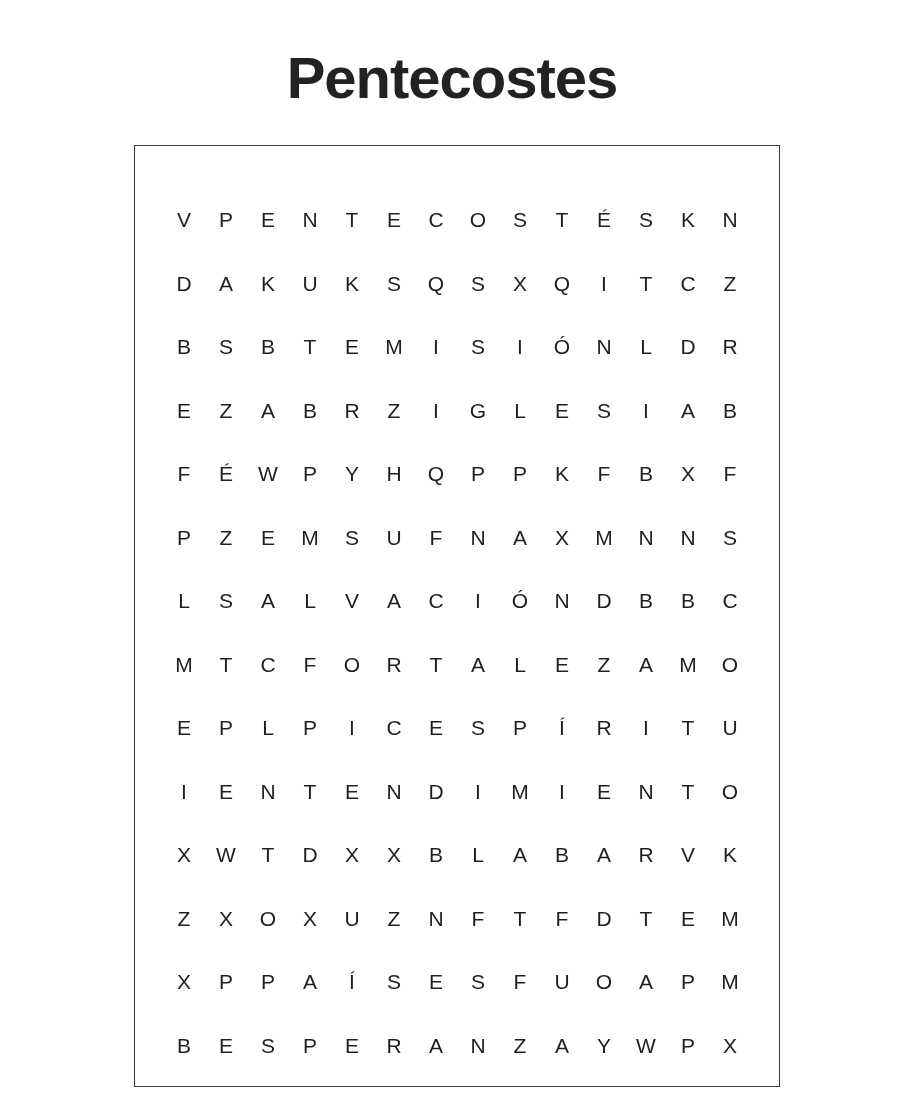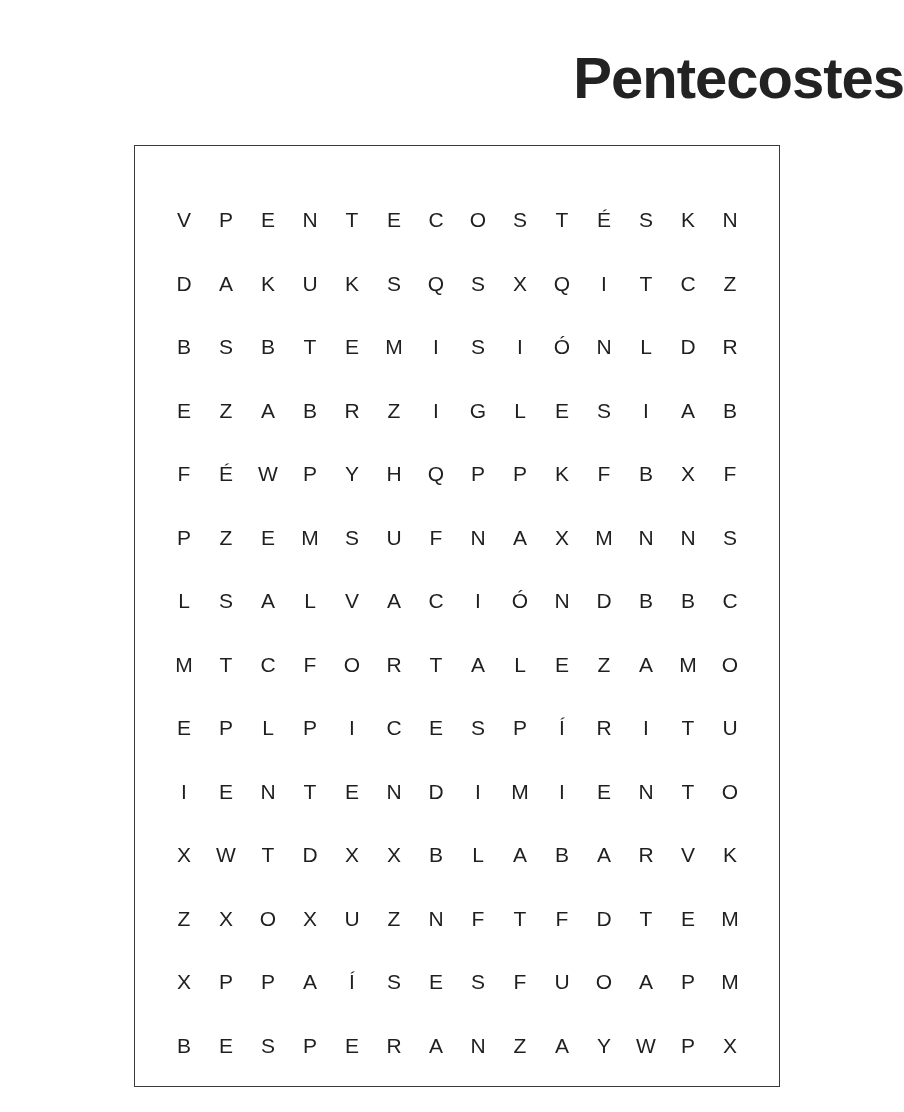--- a/index.html
+++ b/index.html
@@ -14,21 +14,21 @@
     color: #1b1b1b;
     overflow: hidden;
   }
   .page {
     position: relative;
     width: 904px;
     height: 1112px;
     box-sizing: border-box;
   }
   .puzzle-title {
-    text-align: right;
+    text-align: center;
     font-size: 58px;
     font-weight: bold;
     letter-spacing: -1px;
     color: #222222;
     margin: 0;
     padding-top: 46px;
     line-height: 1.1;
   }
   .grid-frame {
     position: absolute;

